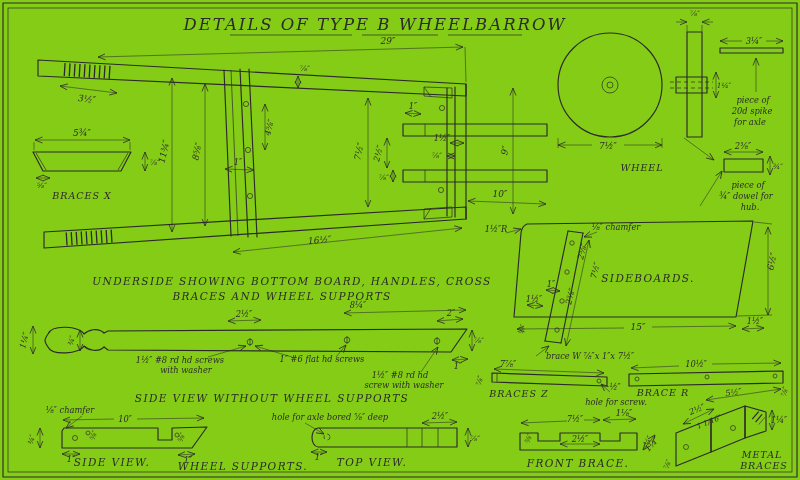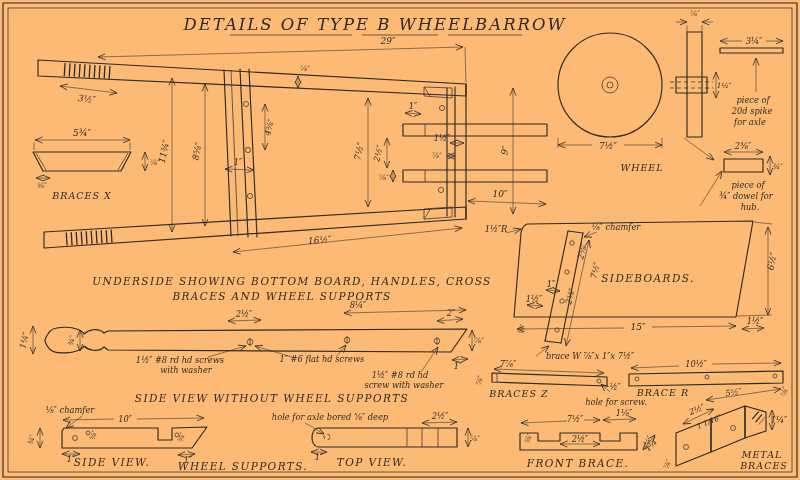--- a/index.html
+++ b/index.html
@@ -1,16 +1,16 @@
 <!DOCTYPE html>
 <html><head>
 <meta charset="utf-8">
 <style>
   html,body{margin:0;padding:0;background:#ddd;}
-  .sheet{width:800px;height:480px;background:#fdba74;position:relative;overflow:hidden;}
+  .sheet{width:800px;height:480px;background:#84cc16;position:relative;overflow:hidden;}
   svg{display:block;}
   text{font-family:"DejaVu Serif", serif;font-style:italic;fill:#2b2b2b;text-anchor:middle;}
   .t17{font-size:16.5px;letter-spacing:2px;}
   .t11{font-size:10.5px;letter-spacing:1.4px;}
   .t10{font-size:9.5px;letter-spacing:1px;}
   .t9{font-size:9px;}
   .t8{font-size:8.3px;}
   .t75{font-size:7.3px;}
   .ln{stroke:#2b2b2b;stroke-width:1.15;fill:none;stroke-linecap:round;stroke-linejoin:round;}
   .lt{stroke:#2b2b2b;stroke-width:0.7;fill:none;}

